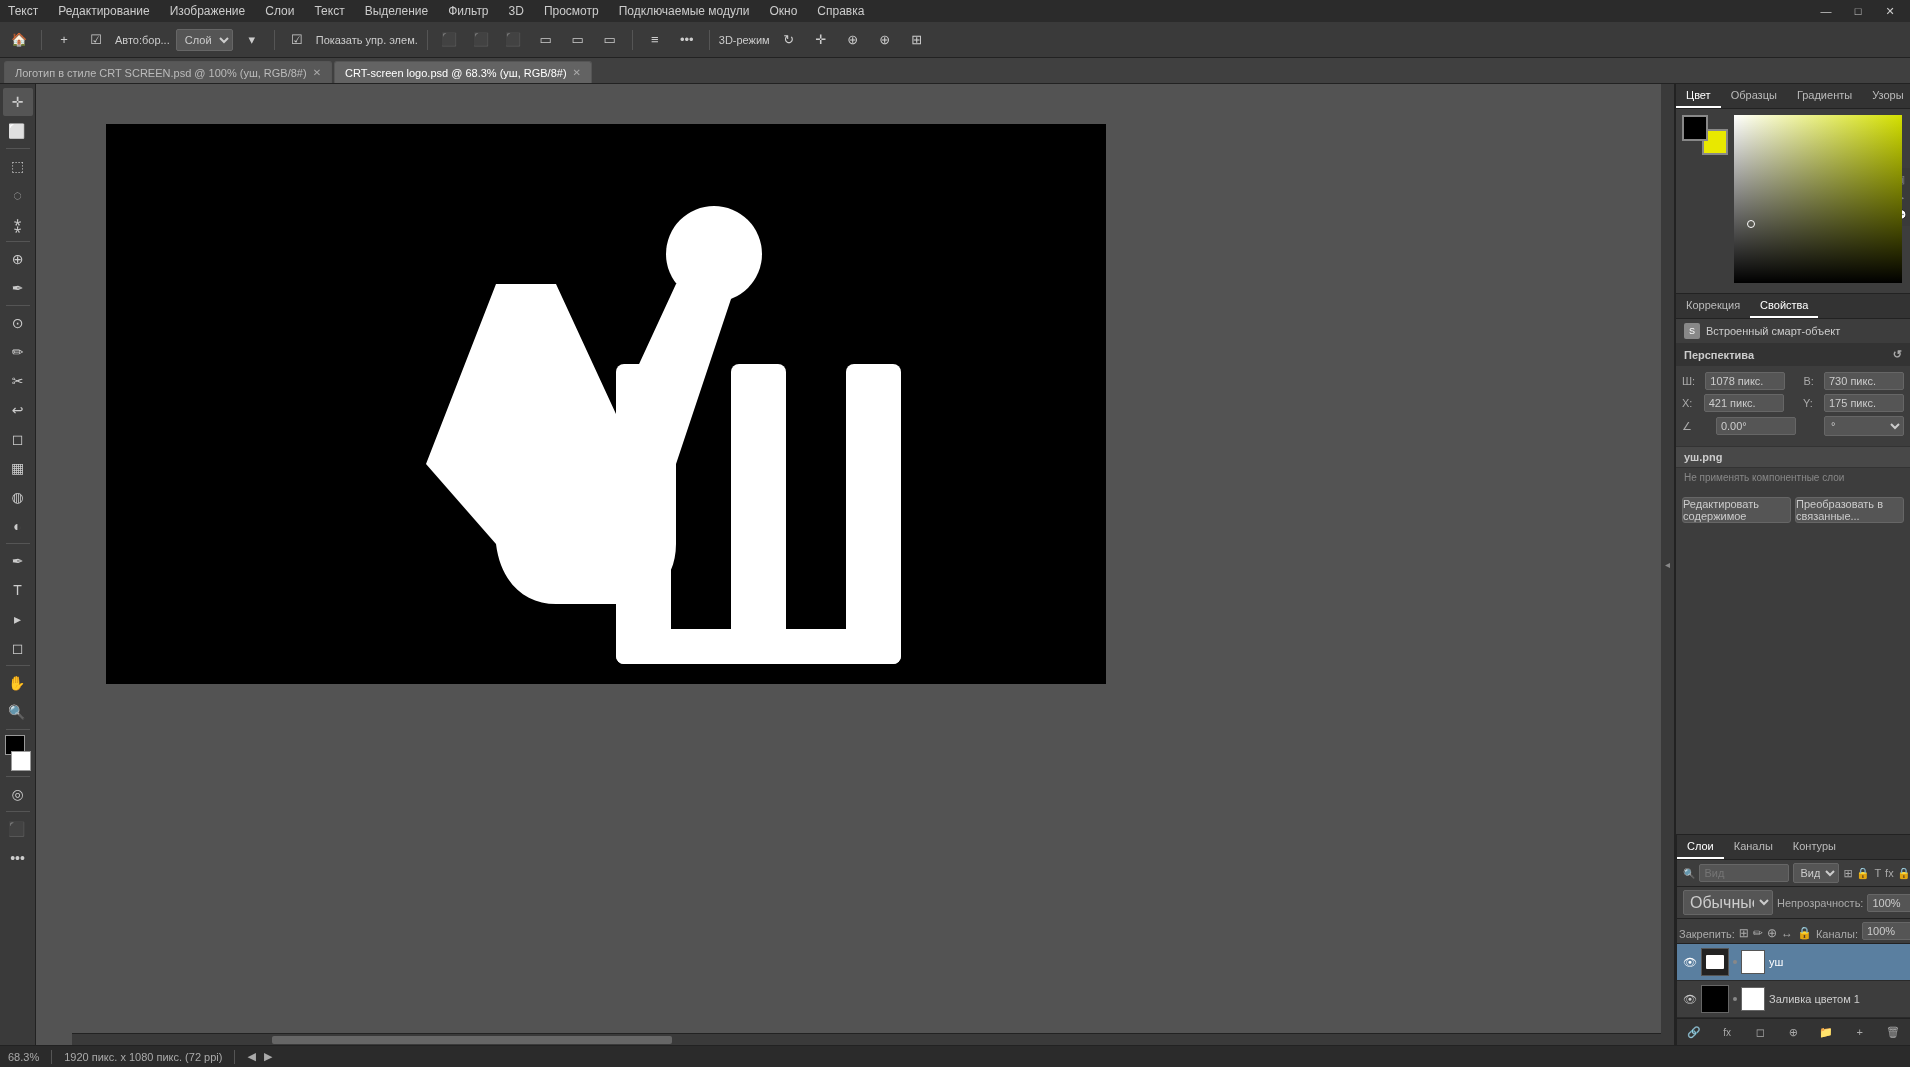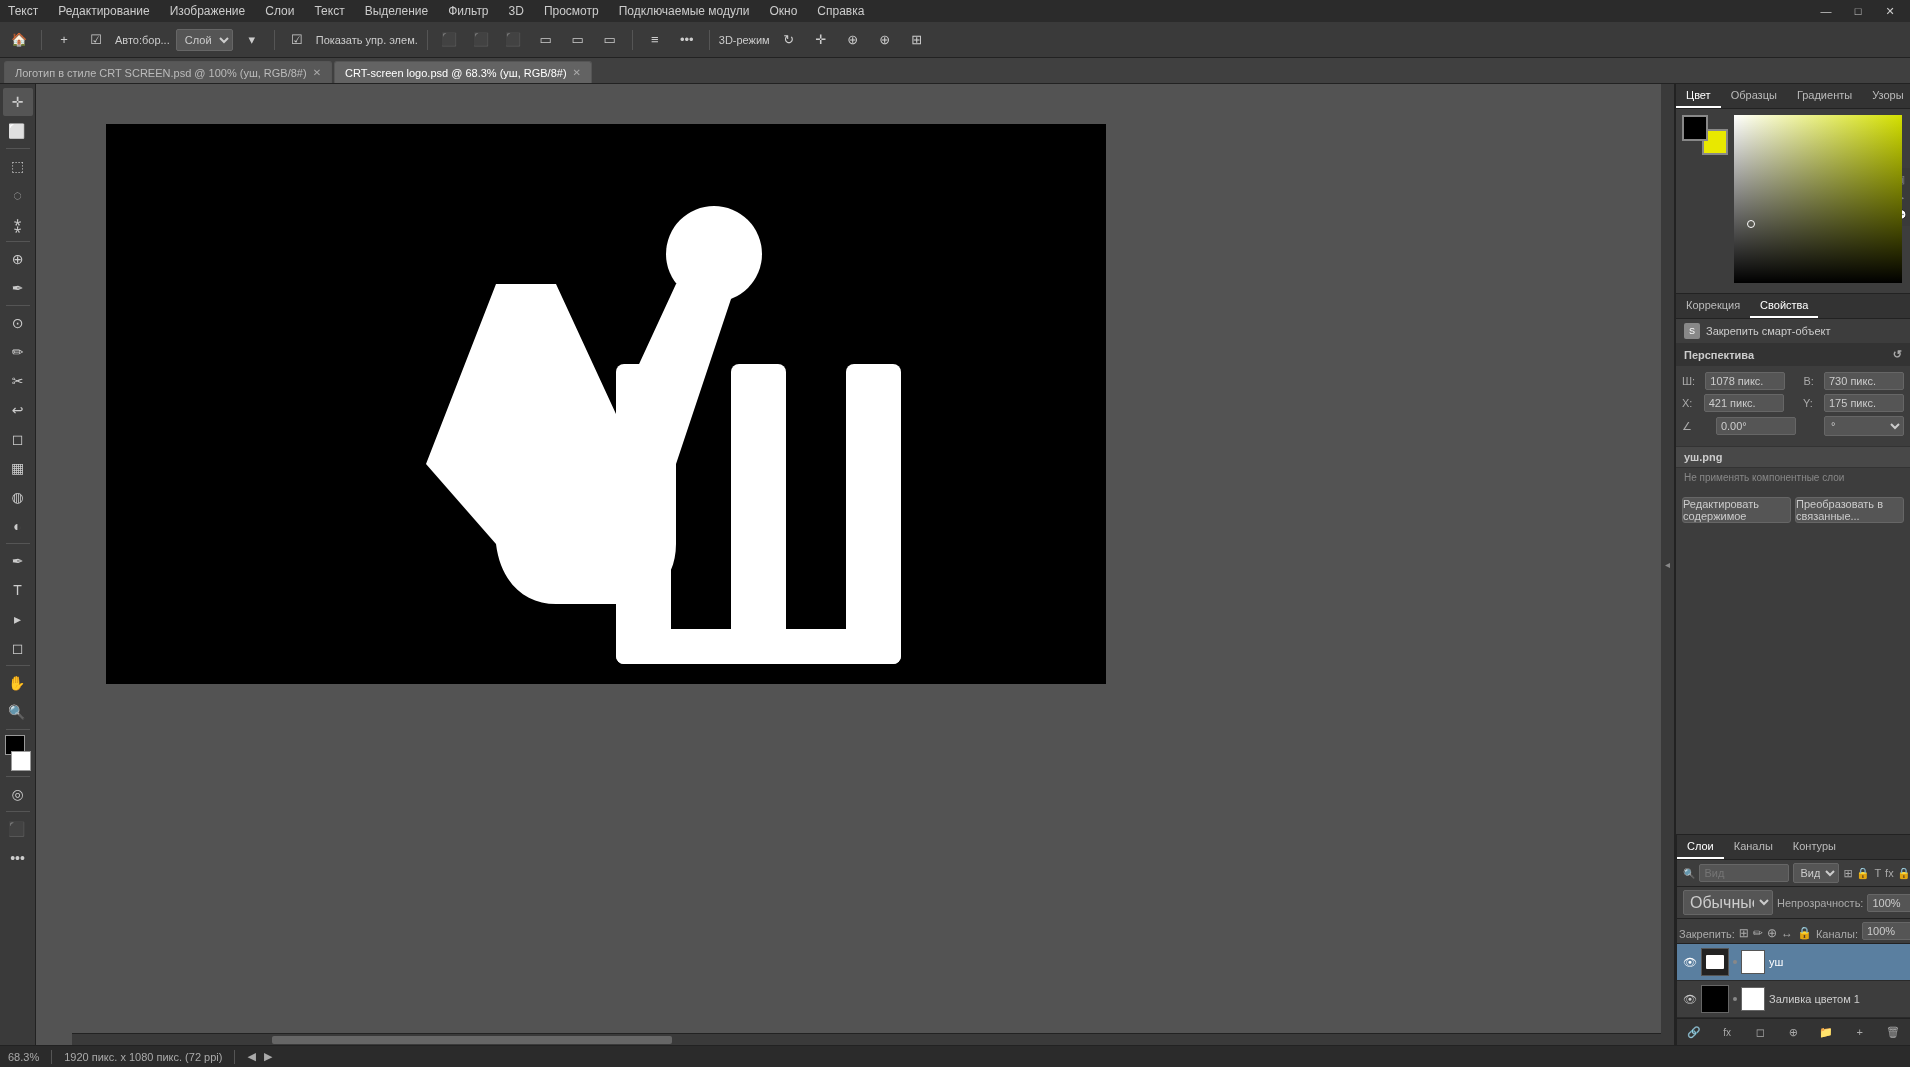--- a/index.html
+++ b/index.html
@@ -308,21 +308,21 @@
     </div>
 
     <div id="props-section">
       <div class="panel-tabs">
         <div class="panel-tab">Коррекция</div>
         <div class="panel-tab active">Свойства</div>
       </div>
 
       <div class="smart-object-label">
         <div class="smart-icon">S</div>
-        <span>Закрепить смарт-объект</span>
+        <span>Встроенный смарт-объект</span>
       </div>
 
       <div class="section-header">
         <span>Перспектива</span>
         <span style="margin-left:auto; cursor:pointer; color:#aaa;">↺</span>
       </div>
 
       <div class="props-body">
         <div class="prop-row">
           <span class="prop-label">Ш:</span>

